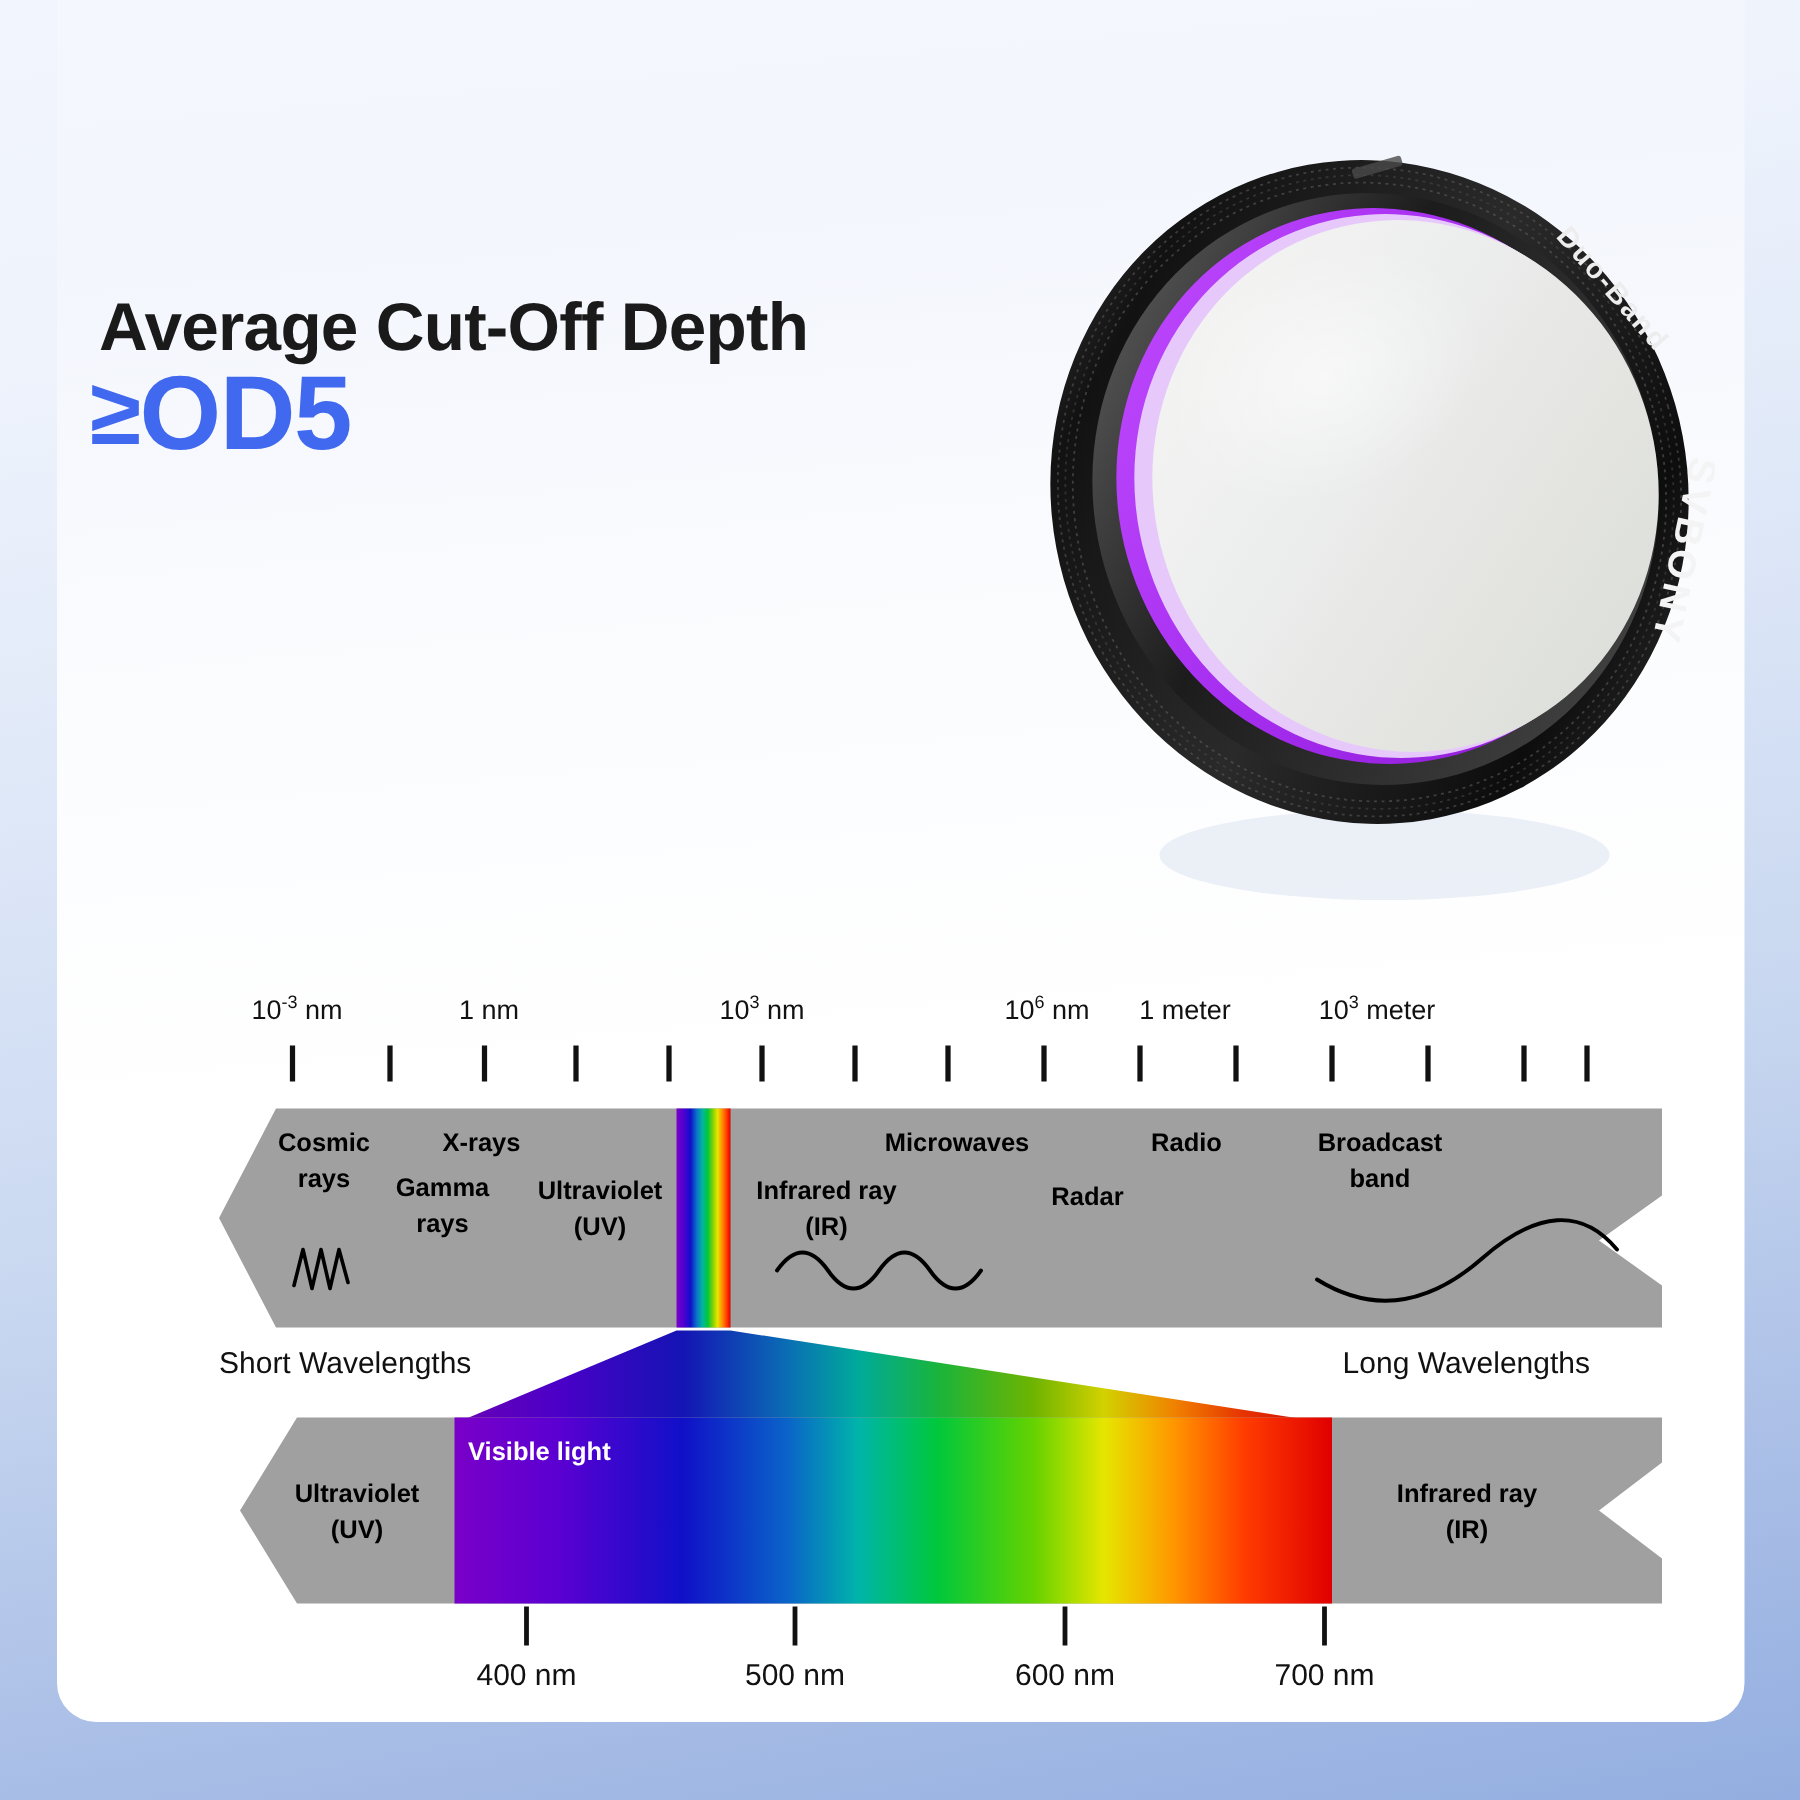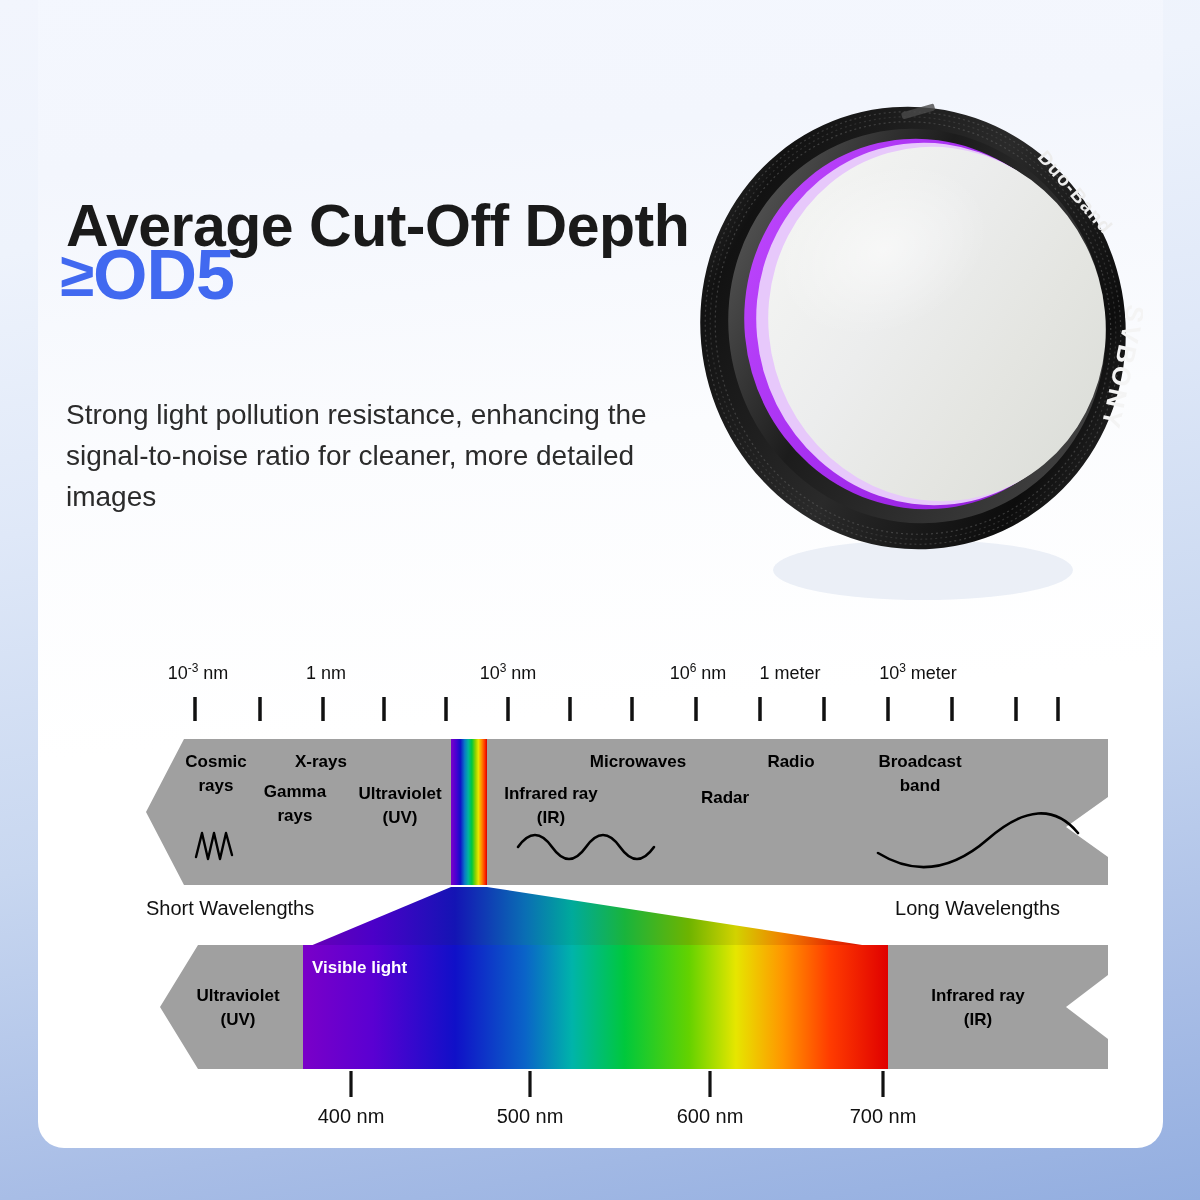--- a/index.html
+++ b/index.html
@@ -14,21 +14,21 @@
   .card{
     position:absolute;left:38px;top:-30px;width:1125px;height:1178px;
     background:linear-gradient(175deg,#f4f7fe 0%,#f3f6fd 16%,#fbfcfe 40%,#ffffff 62%,#ffffff 100%);
     border-radius:26px;
     overflow:hidden;
   }
 
   
   .headline{
     position:absolute;left:28px;top:222px;
-    font-size:59px;font-weight:bold;color:#1a1a1a;letter-spacing:-0.5px;
+    font-size:45px;font-weight:bold;color:#1a1a1a;letter-spacing:-0.5px;
     white-space:nowrap;
   }
   .od5{
     position:absolute;left:22px;top:270px;
     font-size:70px;font-weight:bold;color:#4169f0;letter-spacing:-1px;
     white-space:nowrap;line-height:1;
   }
   .od5 .ge{font-size:62px;position:relative;top:-3px;}
   .subtext{
     position:absolute;left:28px;top:425px;width:640px;
@@ -48,21 +48,20 @@
 
 <div id="page">
   <div class="card">
 
     <div class="headline">Average Cut-Off Depth</div>
 
     <div class="od5">
       <span class="ge">≥</span><span>OD5</span>
     </div>
 
-    <div class="subtext">Strong light pollution resistance, enhancing the signal-to-noise ratio for cleaner, more detailed images</div>
 
     <div class="photo">
       <svg width="460" height="520" viewBox="0 0 460 520" xmlns="http://www.w3.org/2000/svg">
         <defs>
           <linearGradient id="ringOuter" x1="0" y1="0" x2="1" y2="1">
             <stop offset="0%" stop-color="#4a4a4a"></stop>
             <stop offset="18%" stop-color="#121212"></stop>
             <stop offset="50%" stop-color="#2a2a2a"></stop>
             <stop offset="78%" stop-color="#0d0d0d"></stop>
             <stop offset="100%" stop-color="#3a3a3a"></stop>

